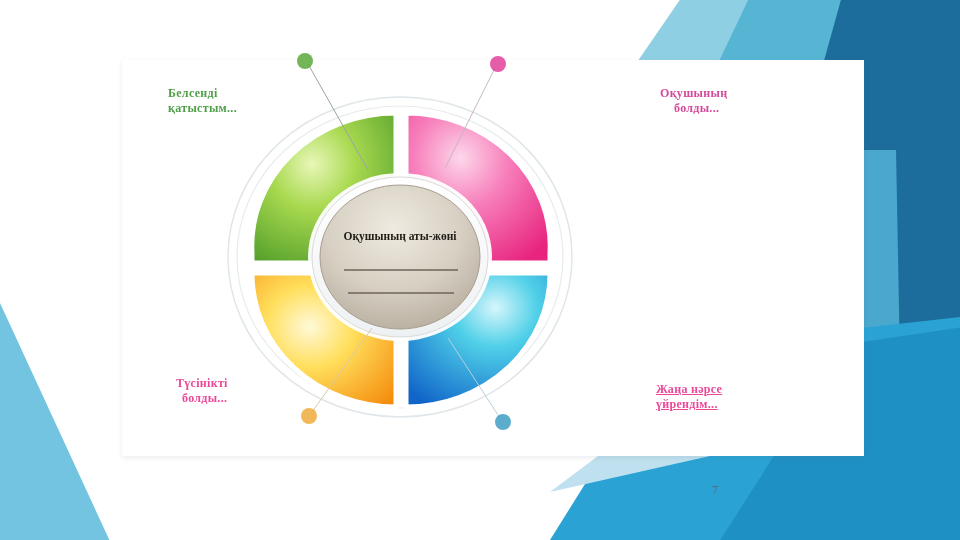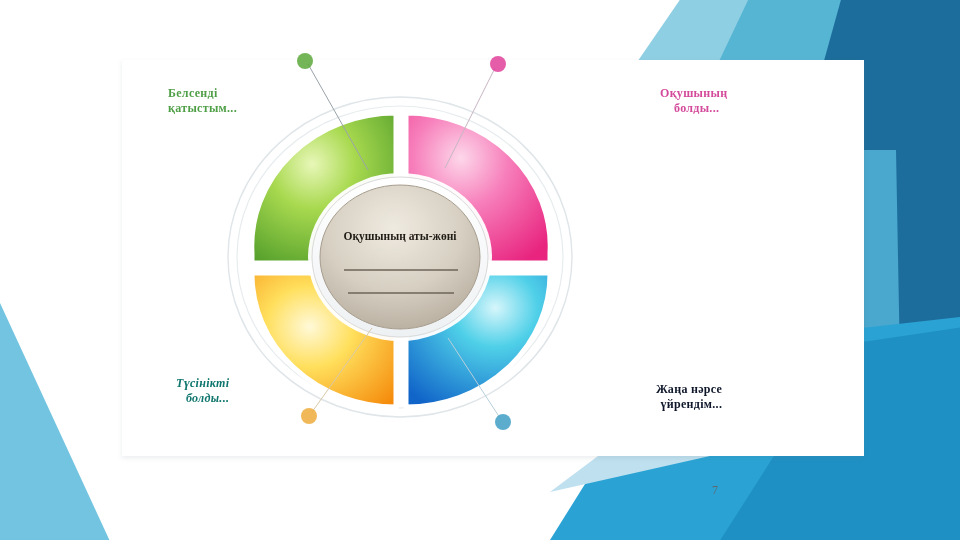--- a/index.html
+++ b/index.html
@@ -81,22 +81,22 @@
   .lbl{
     position:absolute;
     font-family:"Liberation Serif", serif;
     font-weight:bold;font-size:12px;line-height:1.25;
     letter-spacing:.3px;
     white-space:nowrap;
   }
   .lbl span{display:block;}
   .lbl-green {left:168px;top:86px;  color:#4f9f47;text-align:left;}
   .lbl-pink  {left:660px;top:86px;  color:#d44a9a;text-align:left;}
-  .lbl-orange{left:176px;top:376px; color:#0f766e;text-align:right;font-style:italic;}
-  .lbl-blue  {left:656px;top:382px; color:#0f172a;text-align:right;}
+  .lbl-orange{left:176px;top:376px; color:#ec4899;text-align:left;}
+  .lbl-blue  {left:656px;top:382px; color:#ec4899;text-align:left;text-decoration:underline;}
   .lbl-pink span:nth-child(2){padding-left:14px;}
   .lbl-orange span:nth-child(2){padding-left:6px;}
 
   
   .pageno{
     position:absolute;left:712px;top:483px;
     font-family:"Liberation Serif", serif;
     font-size:12px;color:#5b6a72;
   }
 </style>

